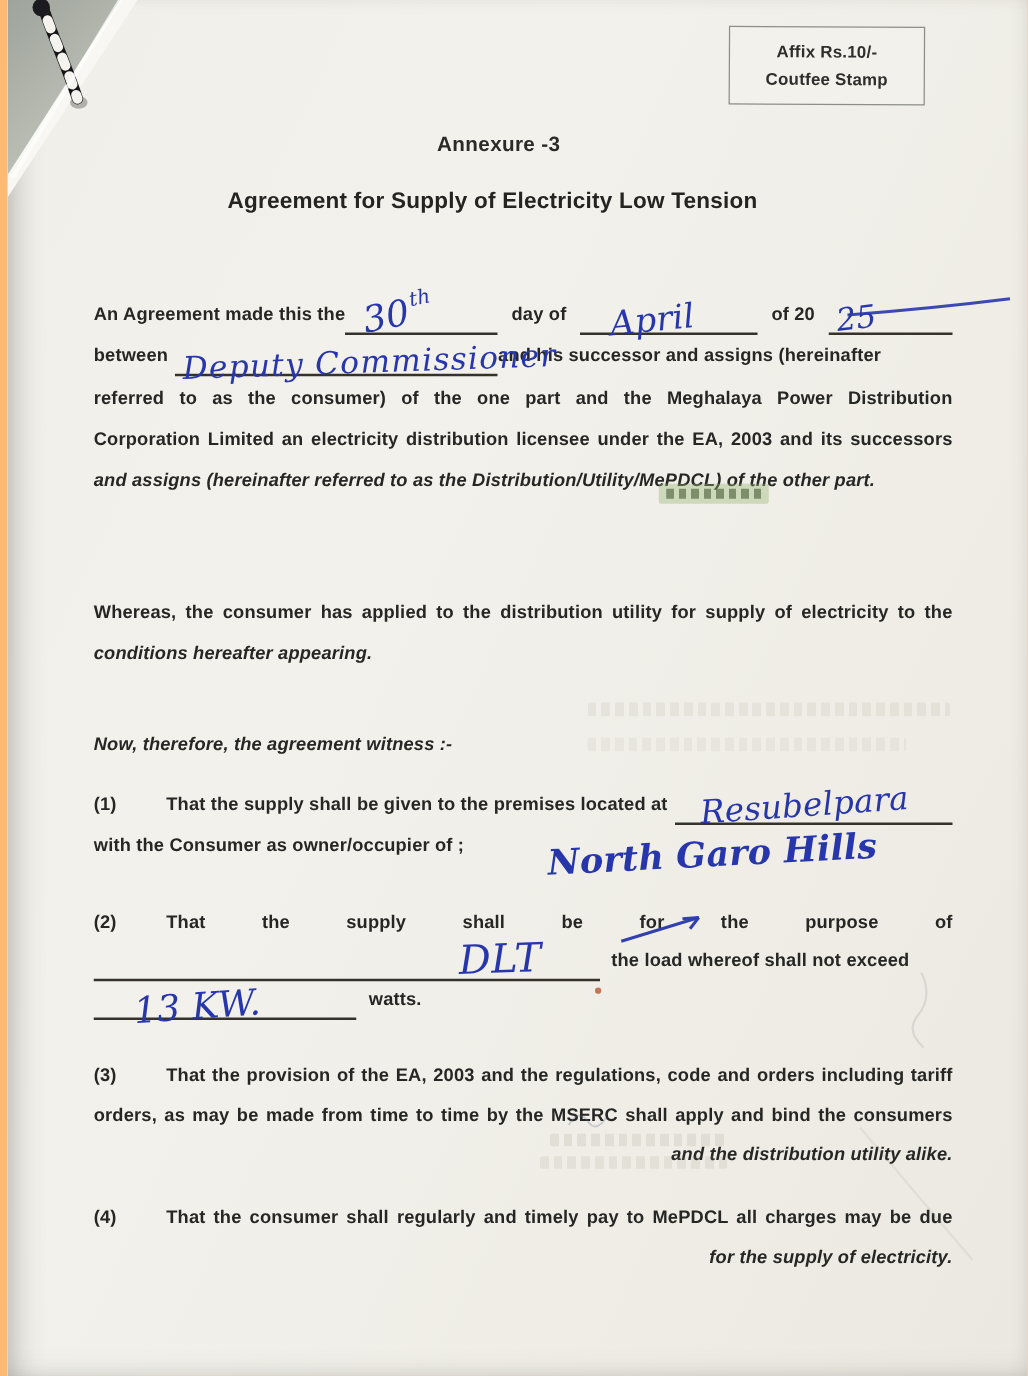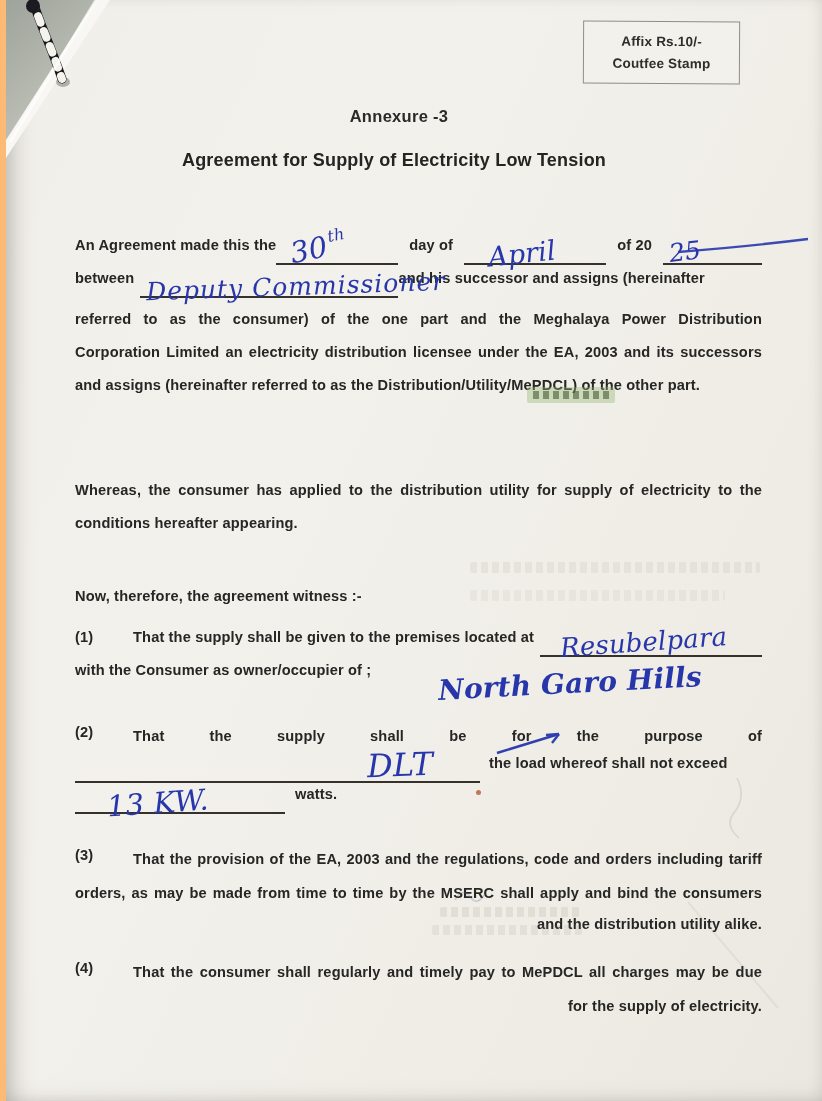--- a/index.html
+++ b/index.html
@@ -22,24 +22,24 @@
              justify-content:center;gap:7px;transform:rotate(.3deg);background:rgba(255,255,255,.12);}
   .stamp-box span{font-size:13.5px;font-weight:700;color:#2e2e2c;letter-spacing:.2px;}
   
   .annexure{position:absolute;left:6px;right:30px;top:107px;text-align:center;
             font-size:16.5px;font-weight:700;color:#2a2a28;letter-spacing:.3px;}
   .doc-title{position:absolute;left:6px;right:40px;top:150px;text-align:center;
              font-size:18px;font-weight:700;color:#242422;letter-spacing:.2px;}
   
   .sec{position:absolute;left:75px;width:687px;color:#262624;font-size:14.6px;font-weight:700;
        letter-spacing:.15px;}
-  .pline{line-height:33px;height:33px;}
+  .pline{line-height:33px;height:33px;font-style:italic;}
   .jline{line-height:33px;height:33px;text-align:justify;text-align-last:justify;}
   .s31 .pline,.s31 .jline{line-height:31px;height:31px;text-align:right;}
-  .fl{display:flex;align-items:flex-start;height:33px;position:relative;}
+  .fl{display:flex;align-items:center;height:33px;position:relative;}
   .s31 .fl{height:31px;}
   .fl .t{padding-bottom:4px;white-space:nowrap;}
   .num{width:58px;padding-bottom:4px;}
   .grow{flex:1;}
   .jl{flex:1;line-height:24px;padding-bottom:4px;text-align:justify;text-align-last:justify;}
   .fill{position:relative;border-bottom:2px solid #35322c;height:26px;}
   .gapL{margin-left:11px;} .gapR{margin-right:11px;}
   
   .hw{position:absolute;font-family:"DejaVu Serif",serif;font-style:italic;color:#2836ac;
       white-space:nowrap;font-weight:500;line-height:1;}

